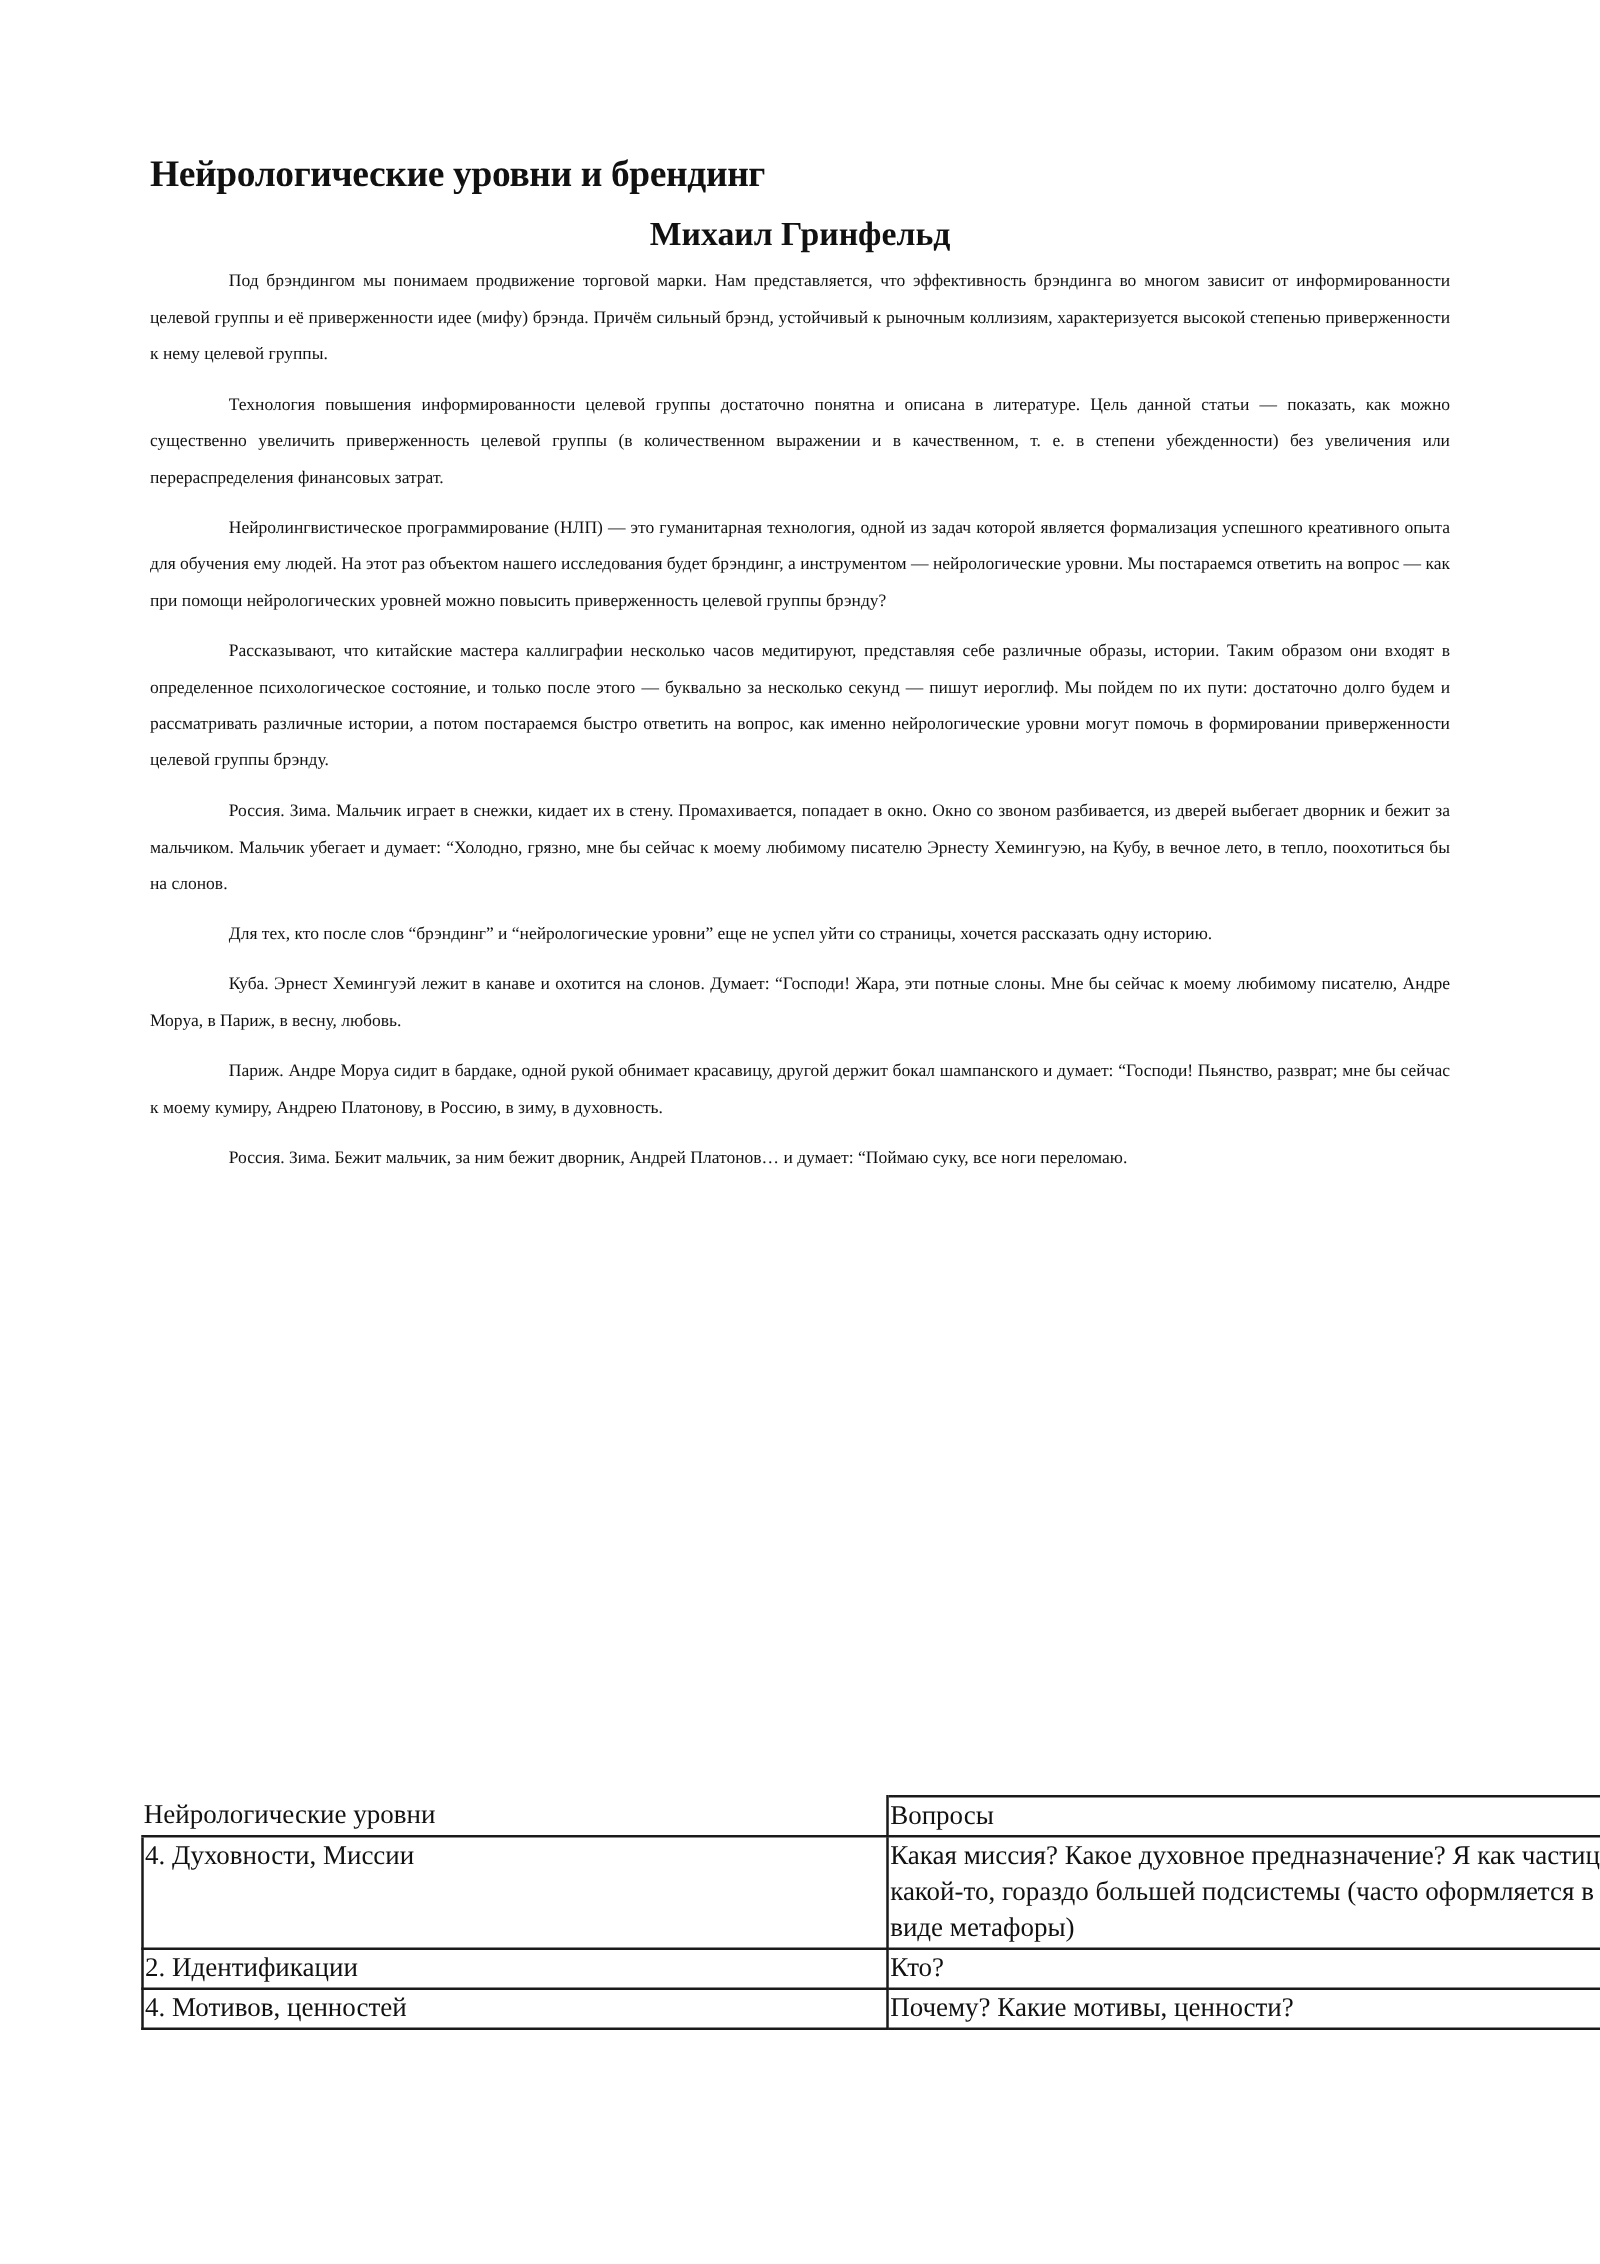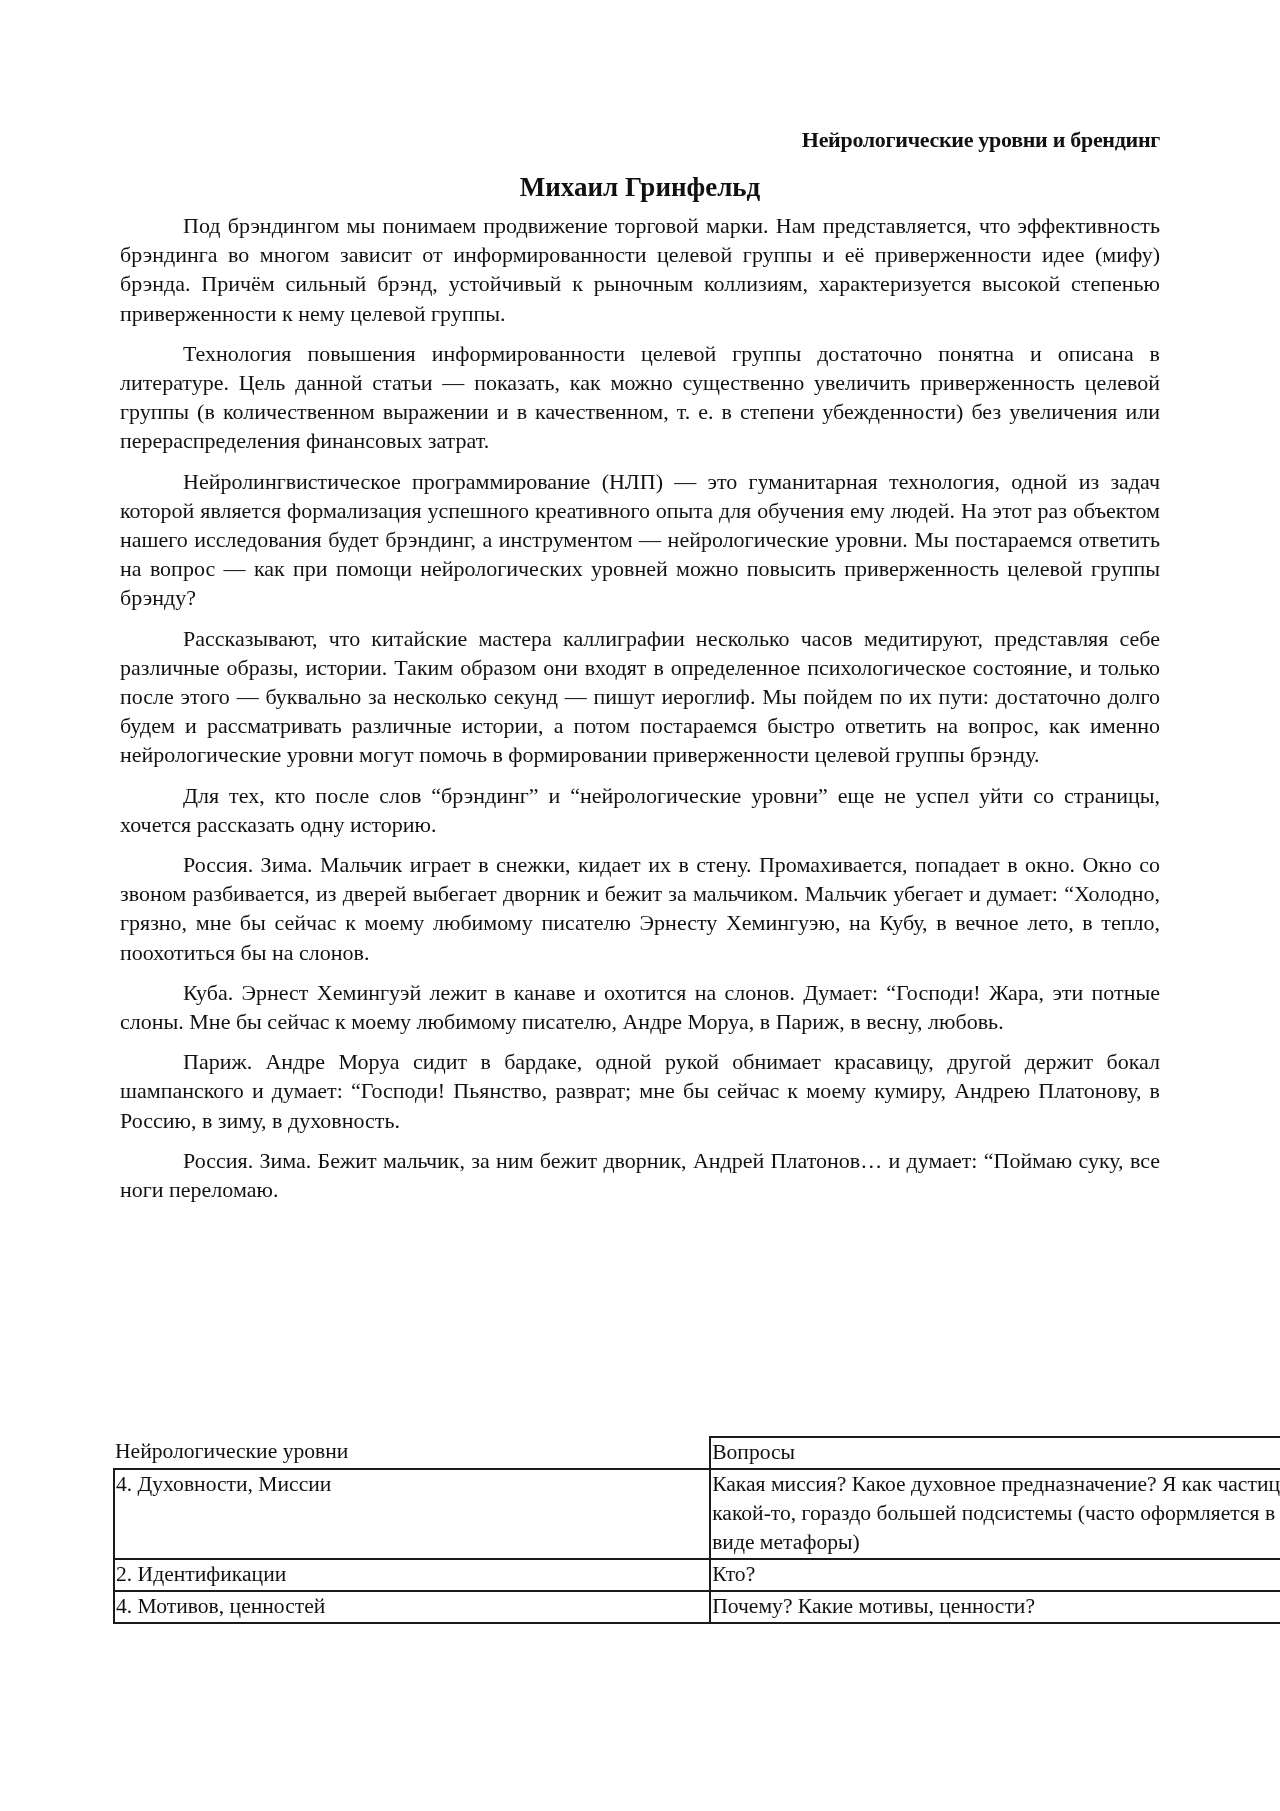--- a/index.html
+++ b/index.html
@@ -16,36 +16,36 @@
       color: #111111;
     }
     .page {
       position: absolute;
       left: 120px;
       top: 118px;
       width: 1040px;
     }
     .title {
       margin: 0;
-      text-align: right;
+      text-align: left;
       font-weight: bold;
-      font-size: 22px;
+      font-size: 30px;
       line-height: 44px;
       letter-spacing: -0.3px;
     }
     .author {
       margin: 4px 0 3px 0;
       text-align: center;
       font-weight: bold;
       font-size: 27px;
       line-height: 42px;
     }
     .para {
       margin: 0 0 11px 0;
-      font-size: 22px;
+      font-size: 14px;
       line-height: 29.2px;
       text-align: justify;
       text-indent: 63px;
       hyphens: manual;
     }
     .table-wrap {
       position: absolute;
       left: 113px;
       top: 1436px;
       width: 1192px;
@@ -78,22 +78,22 @@
 <body>
 
 <div class="page">
   <h1 class="title">Нейрологические уровни и брендинг</h1>
   <h2 class="author">Михаил Гринфельд</h2>
 
   <p class="para">Под брэндингом мы понимаем продвижение торговой марки. Нам представляется, что эффективность брэндинга во многом зависит от информированности целевой группы и её приверженности идее (мифу) брэнда. Причём сильный брэнд, устойчивый к рыночным коллизиям, характеризуется высокой степенью приверженности к нему целевой группы.</p>
   <p class="para">Технология повышения информированности целевой группы достаточно понятна и описана в литературе. Цель данной статьи — показать, как можно существенно увеличить приверженность целевой группы (в количественном выражении и в качественном, т. е. в степени убежденности) без увеличения или перераспределения финансовых затрат.</p>
   <p class="para">Нейролингвистическое программирование (НЛП) — это гуманитарная технология, одной из задач которой является формализация успешного креативного опыта для обучения ему людей. На этот раз объектом нашего исследования будет брэндинг, а инструментом — нейрологические уровни. Мы постараемся ответить на вопрос — как при помощи нейрологических уровней можно повысить приверженность целевой группы брэнду?</p>
   <p class="para">Рассказывают, что китайские мастера каллиграфии несколько часов медитируют, представляя себе различные образы, истории. Таким образом они входят в определенное психологическое состояние, и только после этого — буквально за несколько секунд — пишут иероглиф. Мы пойдем по их пути: достаточно долго будем и рассматривать различные истории, а потом постараемся быстро ответить на вопрос, как именно нейрологические уровни могут помочь в формировании приверженности целевой группы брэнду.</p>
+  <p class="para">Россия. Зима. Мальчик играет в снежки, кидает их в стену. Промахивается, попадает в окно. Окно со звоном разбивается, из дверей выбегает дворник и бежит за мальчиком. Мальчик убегает и думает: “Холодно, грязно, мне бы сейчас к моему любимому писателю Эрнесту Хемингуэю, на Кубу, в вечное лето, в тепло, поохотиться бы на слонов.</p>
   <p class="para">Для тех, кто после слов “брэндинг” и “нейрологические уровни” еще не успел уйти со страницы, хочется рассказать одну историю.</p>
-  <p class="para">Россия. Зима. Мальчик играет в снежки, кидает их в стену. Промахивается, попадает в окно. Окно со звоном разбивается, из дверей выбегает дворник и бежит за мальчиком. Мальчик убегает и думает: “Холодно, грязно, мне бы сейчас к моему любимому писателю Эрнесту Хемингуэю, на Кубу, в вечное лето, в тепло, поохотиться бы на слонов.</p>
   <p class="para">Куба. Эрнест Хемингуэй лежит в канаве и охотится на слонов. Думает: “Господи! Жара, эти потные слоны. Мне бы сейчас к моему любимому писателю, Андре Моруа, в Париж, в весну, любовь.</p>
   <p class="para">Париж. Андре Моруа сидит в бардаке, одной рукой обнимает красавицу, другой держит бокал шампанского и думает: “Господи! Пьянство, разврат; мне бы сейчас к моему кумиру, Андрею Платонову, в Россию, в зиму, в духовность.</p>
   <p class="para">Россия. Зима. Бежит мальчик, за ним бежит дворник, Андрей Платонов… и думает: “Поймаю суку, все ноги переломаю.</p>
 </div>
 
 <div class="table-wrap">
   <table class="levels">
     <colgroup>
         <col class="c1">
         <col class="c2">

